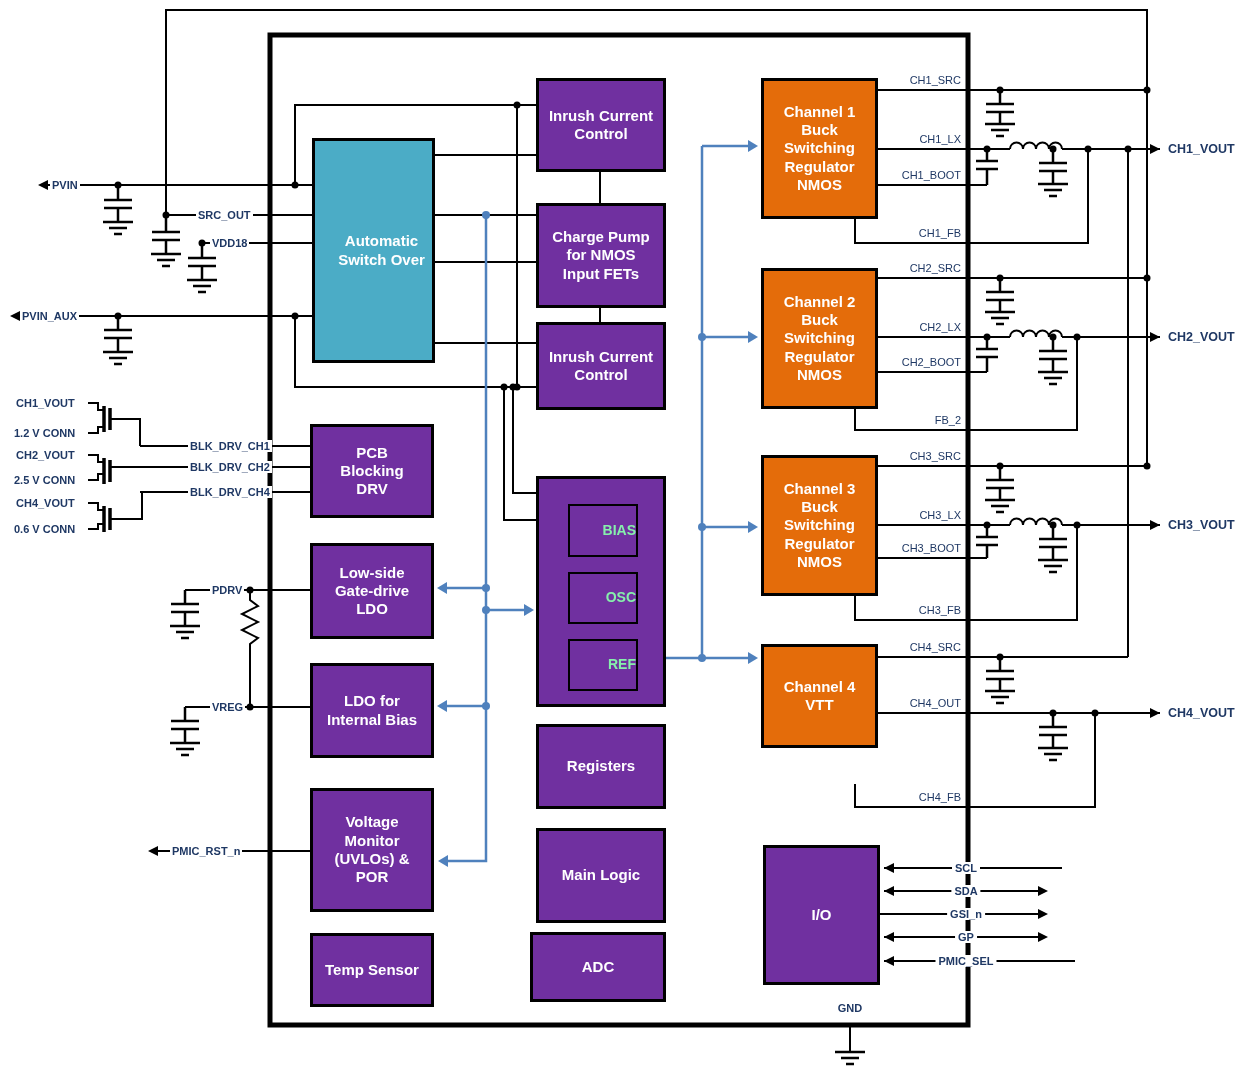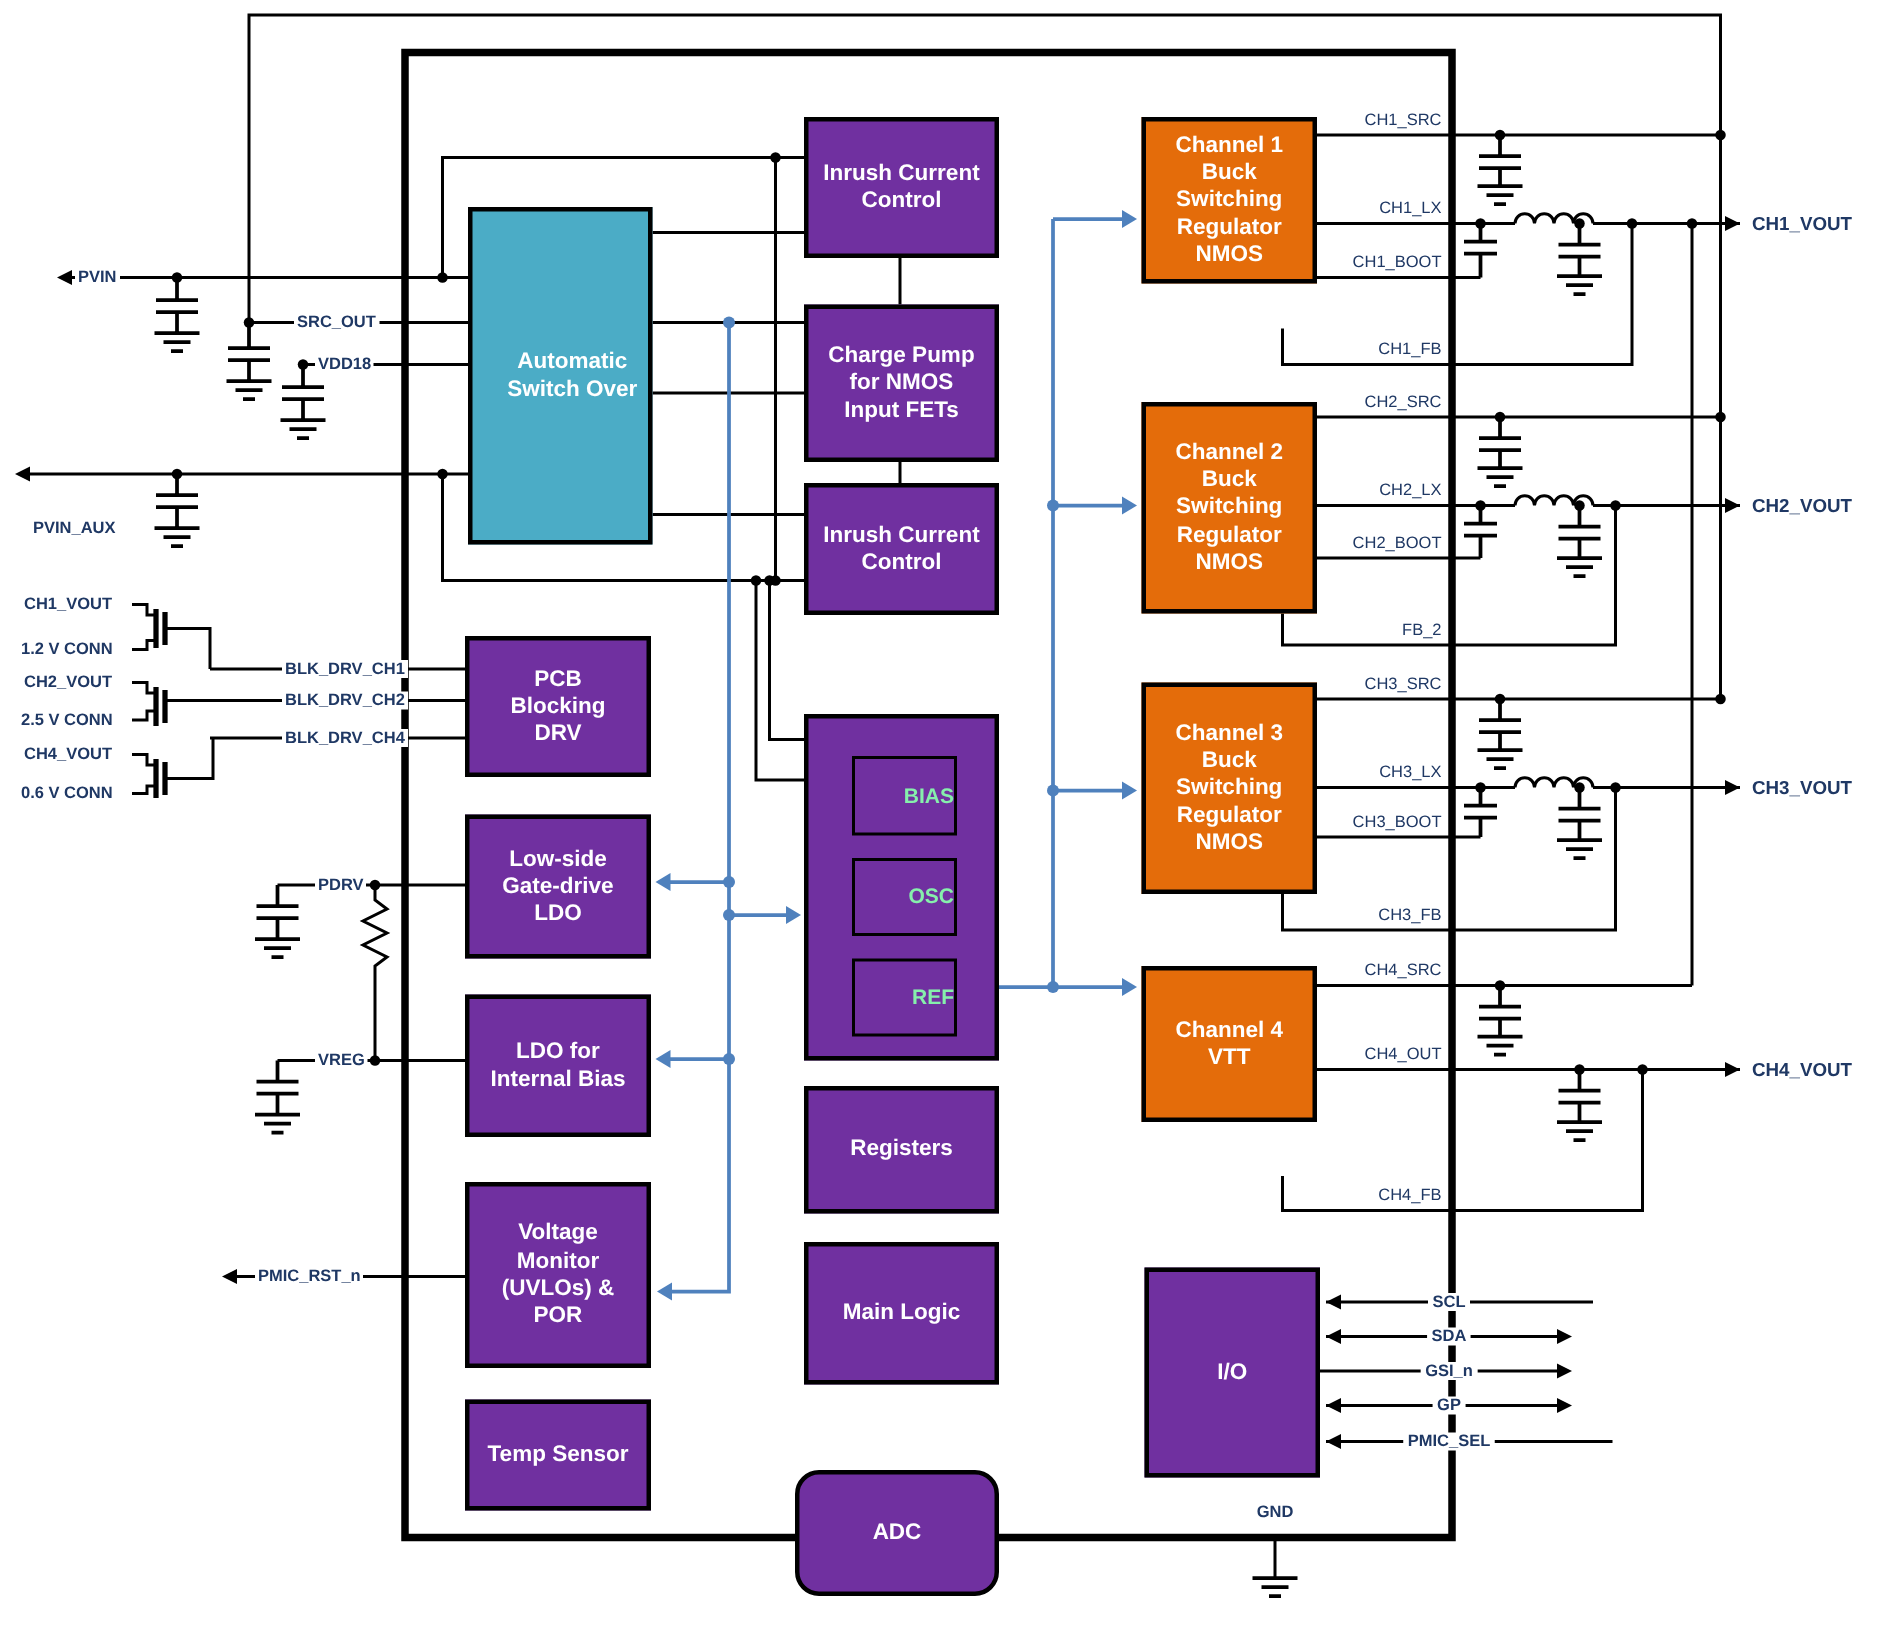--- a/index.html
+++ b/index.html
@@ -307,25 +307,25 @@
         <span>REF</span>
       </div>
 </div>
 
 <div class="block purple f15" style="left:536px;top:724px;width:130px;height:85px;">
       <span>Registers</span>
     </div>
 <div class="block purple f15" style="left:536px;top:828px;width:130px;height:95px;">
       <span>Main Logic</span>
     </div>
-<div class="block purple f15" style="left:530px;top:980px;width:136px;height:84px;border-radius:16px;">
+<div class="block purple f15" style="left:530px;top:932px;width:136px;height:70px;">
       <span>ADC</span>
     </div>
 
-<div class="block orange f15" style="left:761px;top:78px;width:117px;height:111px;">
+<div class="block orange f15" style="left:761px;top:78px;width:117px;height:141px;">
       <span>Channel 1
 Buck
 Switching
 Regulator
 NMOS</span>
     </div>
 <div class="block orange f15" style="left:761px;top:268px;width:117px;height:141px;">
       <span>Channel 2
 Buck
 Switching
@@ -343,21 +343,21 @@
       <span>Channel 4
 VTT</span>
     </div>
 <div class="block purple f15" style="left:763px;top:845px;width:117px;height:140px;">
       <span>I/O</span>
     </div>
 
 <span class="netlbl" style="left:50px;top:185px;">PVIN</span>
 <span class="netlbl" style="left:196px;top:215px;">SRC_OUT</span>
 <span class="netlbl" style="left:210px;top:243px;">VDD18</span>
-<span class="netlbl" style="left:20px;top:316px;margin-top:36px;">PVIN_AUX</span>
+<span class="netlbl" style="left:20px;top:316px;">PVIN_AUX</span>
 <span class="netlbl" style="left:14px;top:403px;">CH1_VOUT</span>
 <span class="netlbl" style="left:12px;top:433px;">1.2 V CONN</span>
 <span class="netlbl" style="left:14px;top:455px;">CH2_VOUT</span>
 <span class="netlbl" style="left:12px;top:480px;">2.5 V CONN</span>
 <span class="netlbl" style="left:14px;top:503px;">CH4_VOUT</span>
 <span class="netlbl" style="left:12px;top:529px;">0.6 V CONN</span>
 <span class="netlbl" style="left:188px;top:446px;">BLK_DRV_CH1</span>
 <span class="netlbl" style="left:188px;top:467px;">BLK_DRV_CH2</span>
 <span class="netlbl" style="left:188px;top:492px;">BLK_DRV_CH4</span>
 <span class="netlbl" style="left:210px;top:590px;">PDRV</span>

